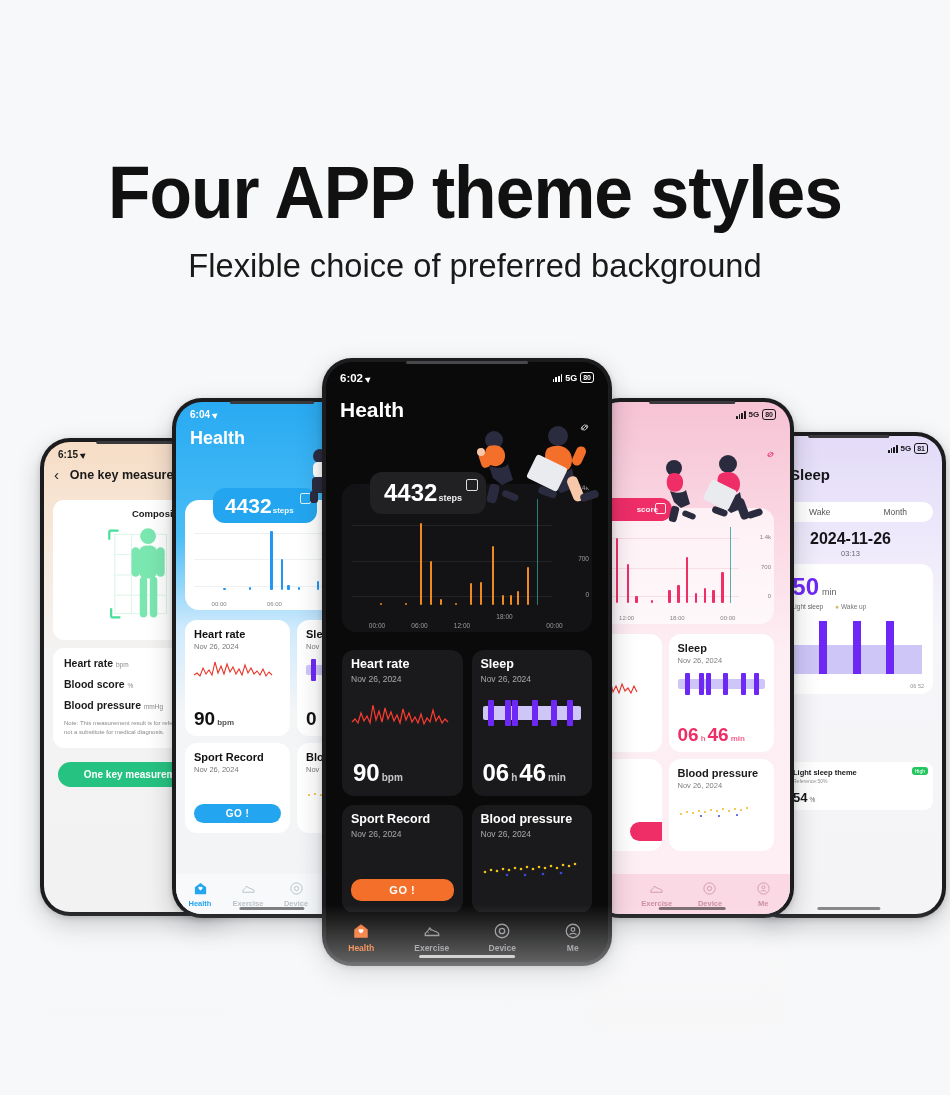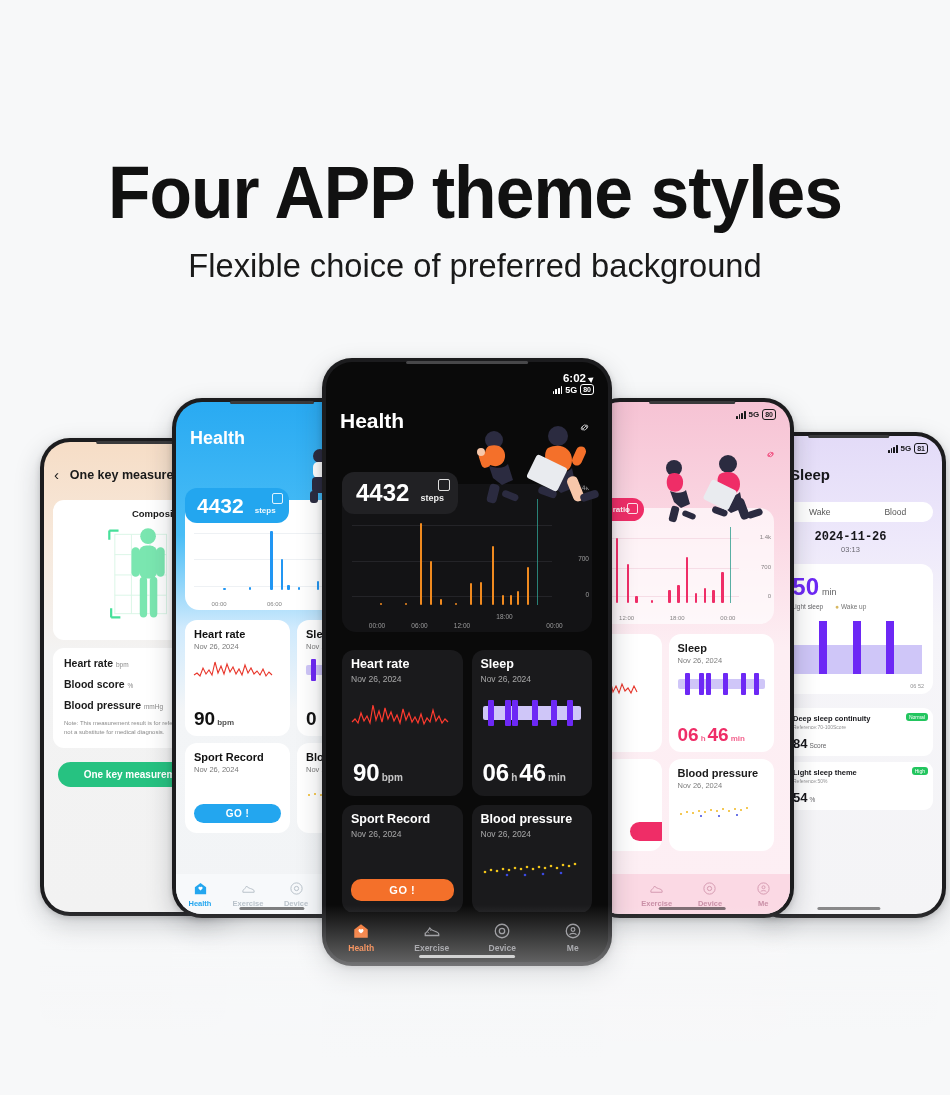--- a/index.html
+++ b/index.html
@@ -46,36 +46,36 @@
 
   
   #phone-left-1{left:40px;  top:438px; width:186px; height:470px; z-index:1;}
   #phone-left-2{left:172px; top:398px; width:192px; height:512px; z-index:2;}
   #phone-center{left:322px; top:358px; width:282px; height:600px; z-index:5;}
   #phone-right-1{left:590px;top:398px; width:196px; height:512px; z-index:2;}
   #phone-right-2{left:752px;top:432px; width:186px; height:478px; z-index:1;}
 
   
   .statusbar{
-    display:flex;align-items:flex-end;justify-content:space-between;
-    padding:7px 14px 2px 14px;font-size:10px;font-weight:700;flex-direction:column;
+    display:flex;align-items:flex-start;justify-content:space-between;
+    padding:7px 14px 2px 14px;font-size:10px;font-weight:700;
   }
   .sb-right{display:flex;align-items:center;gap:3px;font-size:8px;font-weight:700;}
   .bars{display:flex;align-items:flex-end;gap:1px;height:8px;}
   .bars i{display:block;width:1.6px;background:currentColor;border-radius:.5px;}
   .bars i:nth-child(1){height:3px}.bars i:nth-child(2){height:4.5px}
   .bars i:nth-child(3){height:6px}.bars i:nth-child(4){height:8px}
   .batt{border:1.3px solid currentColor;border-radius:3px;padding:0 2px;font-size:7px;line-height:9px;font-weight:700;}
   .loc{display:inline-block;width:0;height:0;border-left:5px solid currentColor;border-top:3px solid transparent;border-bottom:3px solid transparent;transform:rotate(-35deg);margin-left:3px;}
   .apptitle{font-size:18px;font-weight:700;padding:6px 14px 0 14px;}
   .link-icon{position:absolute;right:13px;width:13px;height:13px;opacity:.85;}
 
   .steps-pill{
     position:absolute;border-radius:12px;display:flex;align-items:baseline;
-    padding:7px 14px 7px 12px;gap:11px;z-index:4;
+    padding:7px 14px 7px 12px;gap:1px;z-index:4;margin-left:28px;
   }
   .steps-num{font-size:21px;font-weight:700;line-height:1;}
   .steps-unit{font-size:8px;font-weight:600;opacity:.92;}
   .steps-export{position:absolute;top:5px;right:6px;width:9px;height:9px;border:1.2px solid currentColor;border-radius:2px;opacity:.85;}
 
   .chartcard{position:absolute;border-radius:14px;overflow:hidden;}
   .chart{position:absolute;inset:0;}
   .gline{position:absolute;left:4%;right:16%;height:1px;}
   .ylab{position:absolute;right:3px;font-size:6px;opacity:.55;}
   .xlab{position:absolute;bottom:3px;font-size:6px;opacity:.55;transform:translateX(-50%);}
@@ -349,21 +349,21 @@
             <path d="M70 20c10-5 20 0 20 10 0 9-7 12-15 10-7-2-10-16-5-20z" fill="#ef2d67"></path>
         <path d="M70 40c9 4 16 2 20-2l3 16-12 5-10-8z" fill="#2b2b40"></path>
         <rect x="88" y="44" width="9" height="22" rx="4" fill="#2b2b40" transform="rotate(-20 92 55)"></rect>
         <rect x="97" y="56" width="16" height="7" rx="3.5" fill="#2b2b40" transform="rotate(-18 105 60)"></rect>
         <rect x="62" y="54" width="16" height="7" rx="3.5" fill="#2b2b40" transform="rotate(20 70 57)"></rect>
         <rect x="56" y="30" width="28" height="22" rx="3" fill="#e9ebef" transform="rotate(26 70 41)"></rect>
           </g>
       </svg>
 
       <div class="steps-pill" style="left:-46px;top:96px;width:96px;background:#ef2d67;color:#fff;box-sizing:border-box;">
-        <span class="steps-unit" style="margin-left:auto;">ratio</span>
+        <span class="steps-unit" style="margin-left:auto;">score</span>
         <span class="steps-export"></span>
       </div>
 
       <div class="chartcard" style="left:-40px;right:16px;top:106px;height:116px;background:rgba(255,255,255,.66);">
         <div class="chart">
           <div class="gline" style="top:26%;background:#f6dde6;"></div>
           <div class="gline" style="top:52%;background:#f6dde6;"></div>
           <div class="gline" style="top:76%;background:#f6dde6;"></div>
           <div class="bar" style="left:20%;height:3px;background:#ef2d67;"></div>
           <div class="bar" style="left:28%;height:56%;background:#ef2d67;"></div>
@@ -485,25 +485,25 @@
             </span>
           <span>5G</span>
           <span class="batt">81</span>
         </span>
       </div>
 
       <div style="font-size:15px;font-weight:700;padding:10px 0 0 34px;">Sleep</div>
 
       <div style="position:absolute;left:26px;right:9px;top:66px;height:20px;background:#fff;border-radius:10px;display:flex;">
         <div style="flex:1;display:flex;align-items:center;justify-content:center;font-size:8.5px;color:#555;">Wake</div>
-        <div style="flex:1;display:flex;align-items:center;justify-content:center;font-size:8.5px;color:#555;">Blood</div>
+        <div style="flex:1;display:flex;align-items:center;justify-content:center;font-size:8.5px;color:#555;">Month</div>
       </div>
 
       <div style="position:absolute;left:12px;right:9px;top:94px;text-align:center;">
-        <div style="font-size:12px;font-weight:700;font-family:Liberation Mono, monospace;">2024-11-26</div>
+        <div style="font-size:16px;font-weight:700;">2024-11-26</div>
         <div style="font-size:7.5px;opacity:.65;margin-top:1px;">03:13</div>
       </div>
 
       <div style="position:absolute;left:18px;right:9px;top:128px;height:130px;background:#fff;border-radius:12px;">
         <div style="display:flex;align-items:baseline;gap:3px;padding:9px 0 0 2px;">
           <span style="font-size:8px;opacity:.7;">eep</span>
           <span style="font-size:24px;font-weight:700;color:#6d28f5;">50</span>
           <span style="font-size:9px;opacity:.7;">min</span>
         </div>
         <div style="display:flex;gap:12px;padding-left:12px;margin-top:2px;">
@@ -520,29 +520,20 @@
         <span style="position:absolute;right:9px;bottom:5px;font-size:5.5px;opacity:.5;">06 52</span>
       </div>
 
       <div style="position:absolute;left:-4px;top:272px;width:30px;height:48px;background:#fff;border-radius:8px;">
         <span style="position:absolute;left:3px;top:4px;background:#22c55e;color:#fff;font-size:5px;padding:1px 3px;border-radius:3px;">Normal</span>
       </div>
       <div style="position:absolute;left:-4px;top:326px;width:30px;height:48px;background:#fff;border-radius:8px;">
         <span style="position:absolute;left:3px;top:4px;background:#22c55e;color:#fff;font-size:5px;padding:1px 3px;border-radius:3px;">Normal</span>
       </div>
 
-      <div style="position:absolute;left:30px;right:9px;top:272px;height:48px;background:#fff;border-radius:9px;padding:6px 7px;box-sizing:border-box;">
-        <div style="font-size:7.5px;font-weight:600;line-height:1.2;width:62%;">Deep sleep continuity</div>
-        <div style="font-size:5px;opacity:.5;margin-top:1px;">Reference:70-100Score</div>
-        <div style="position:absolute;left:7px;bottom:5px;display:flex;align-items:baseline;gap:2px;">
-          <span style="font-size:13px;font-weight:700;">84</span>
-          <span style="font-size:6.5px;opacity:.7;">Score</span>
-        </div>
-        <span style="position:absolute;right:5px;top:5px;background:#22c55e;color:#fff;font-size:5px;padding:1px 3px;border-radius:3px;">Normal</span>
-      </div>
 
       <div style="position:absolute;left:30px;right:9px;top:326px;height:48px;background:#fff;border-radius:9px;padding:6px 7px;box-sizing:border-box;">
         <div style="font-size:7.5px;font-weight:600;line-height:1.2;width:62%;">Light sleep theme</div>
         <div style="font-size:5px;opacity:.5;margin-top:1px;">Reference:50%</div>
         <div style="position:absolute;left:7px;bottom:5px;display:flex;align-items:baseline;gap:2px;">
           <span style="font-size:13px;font-weight:700;">54</span>
           <span style="font-size:6.5px;opacity:.7;">%</span>
         </div>
         <span style="position:absolute;right:5px;top:5px;background:#22c55e;color:#fff;font-size:5px;padding:1px 3px;border-radius:3px;">High</span>
       </div>

